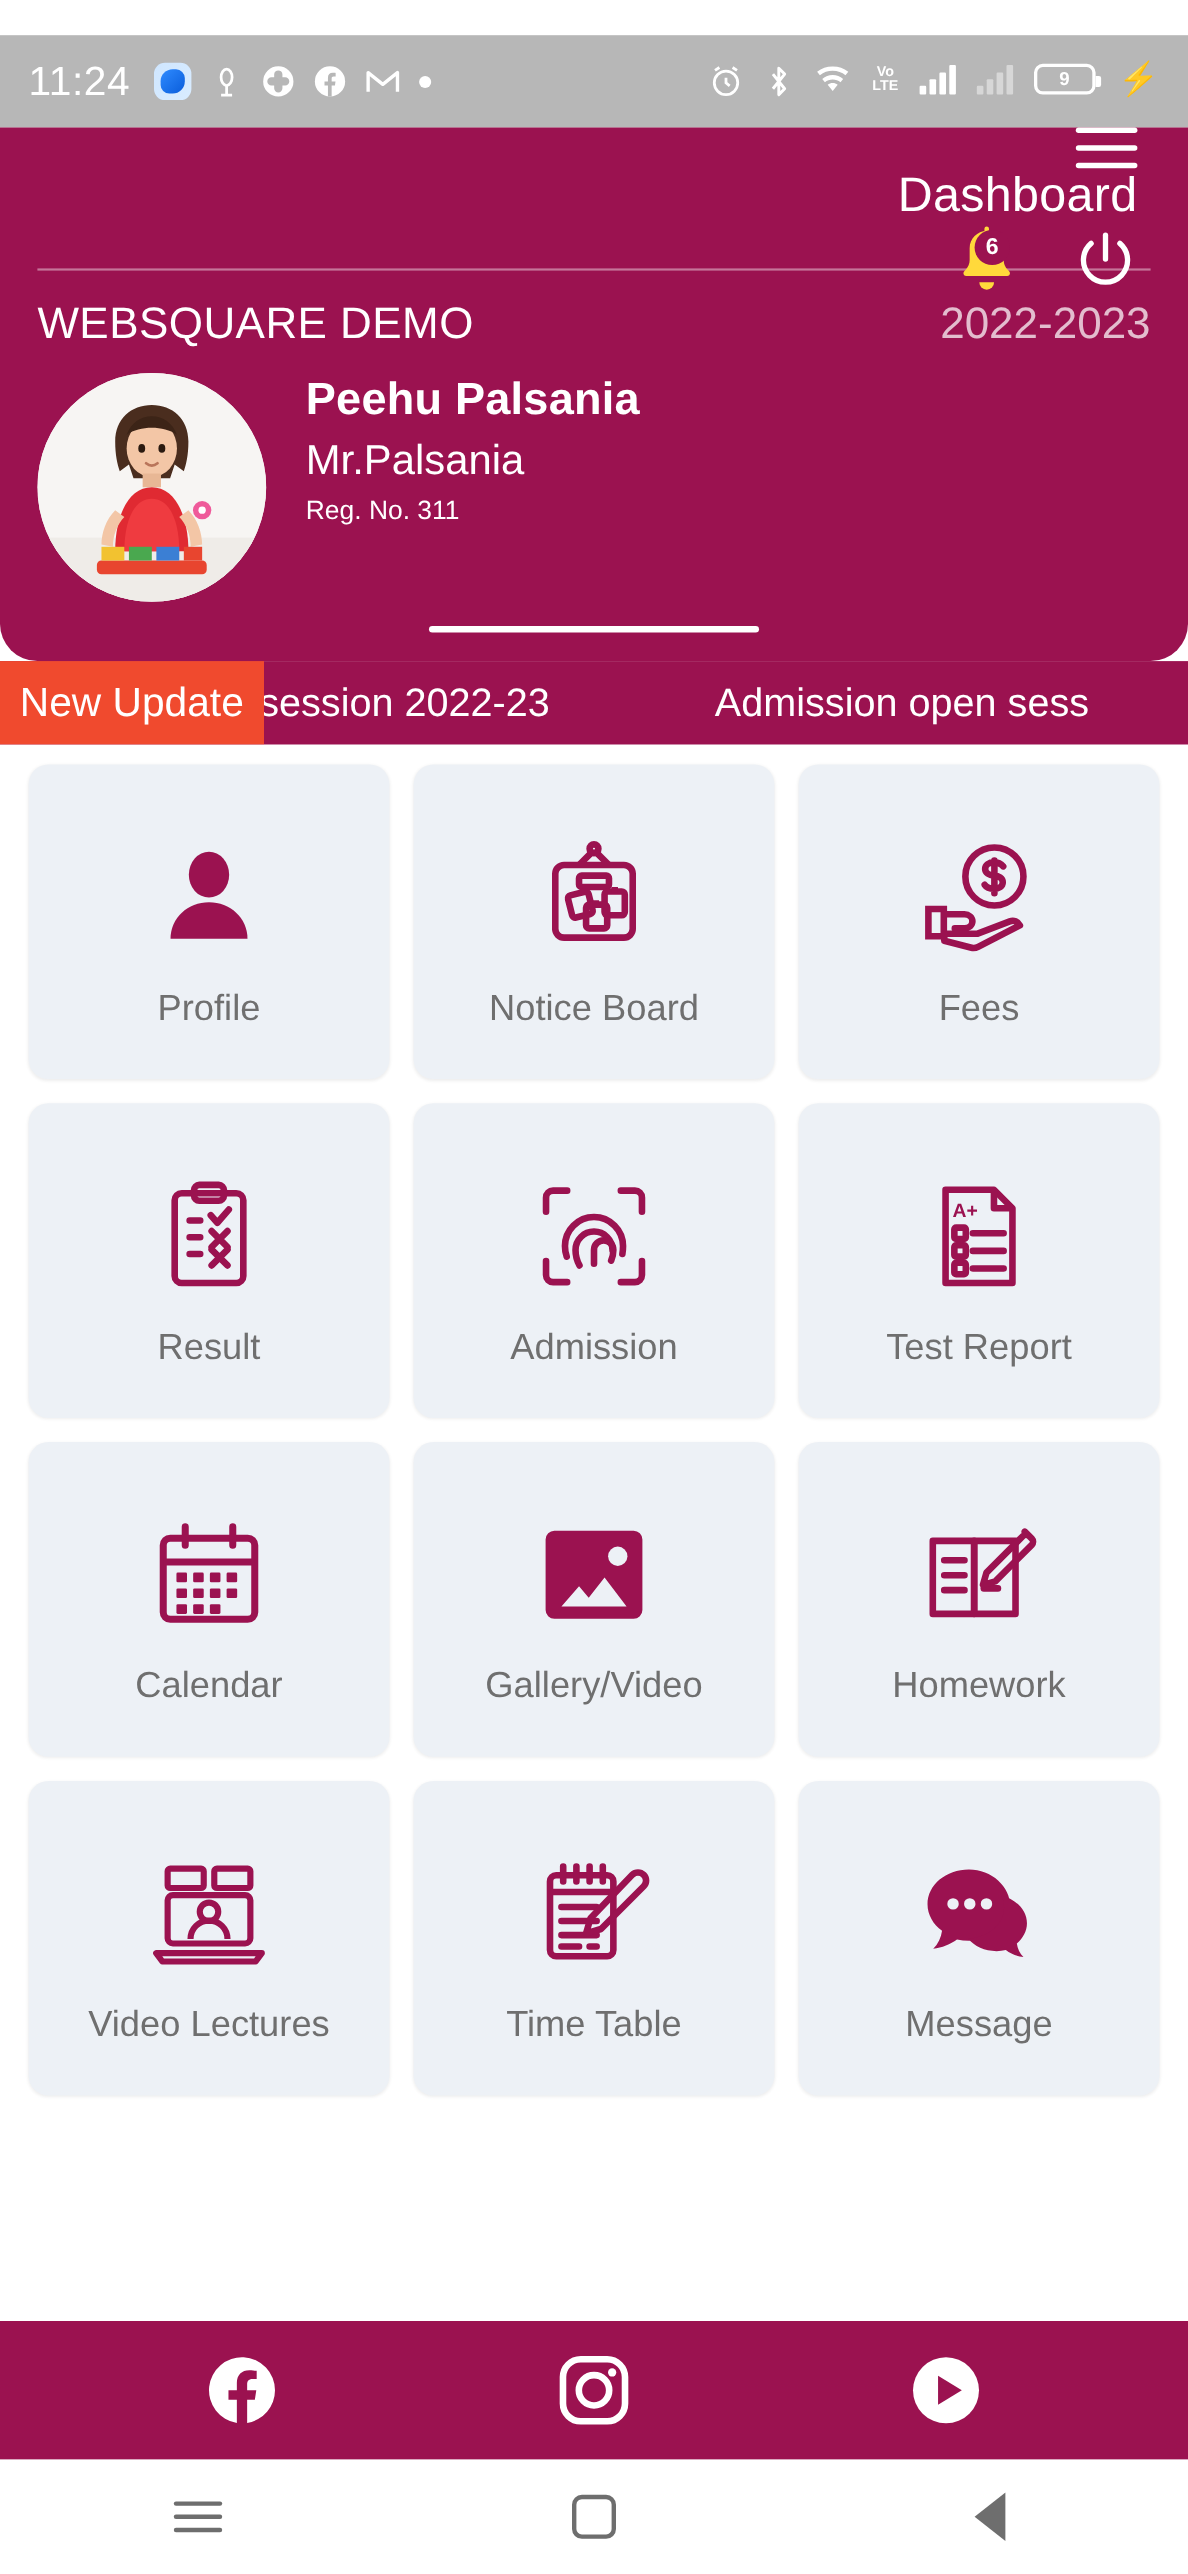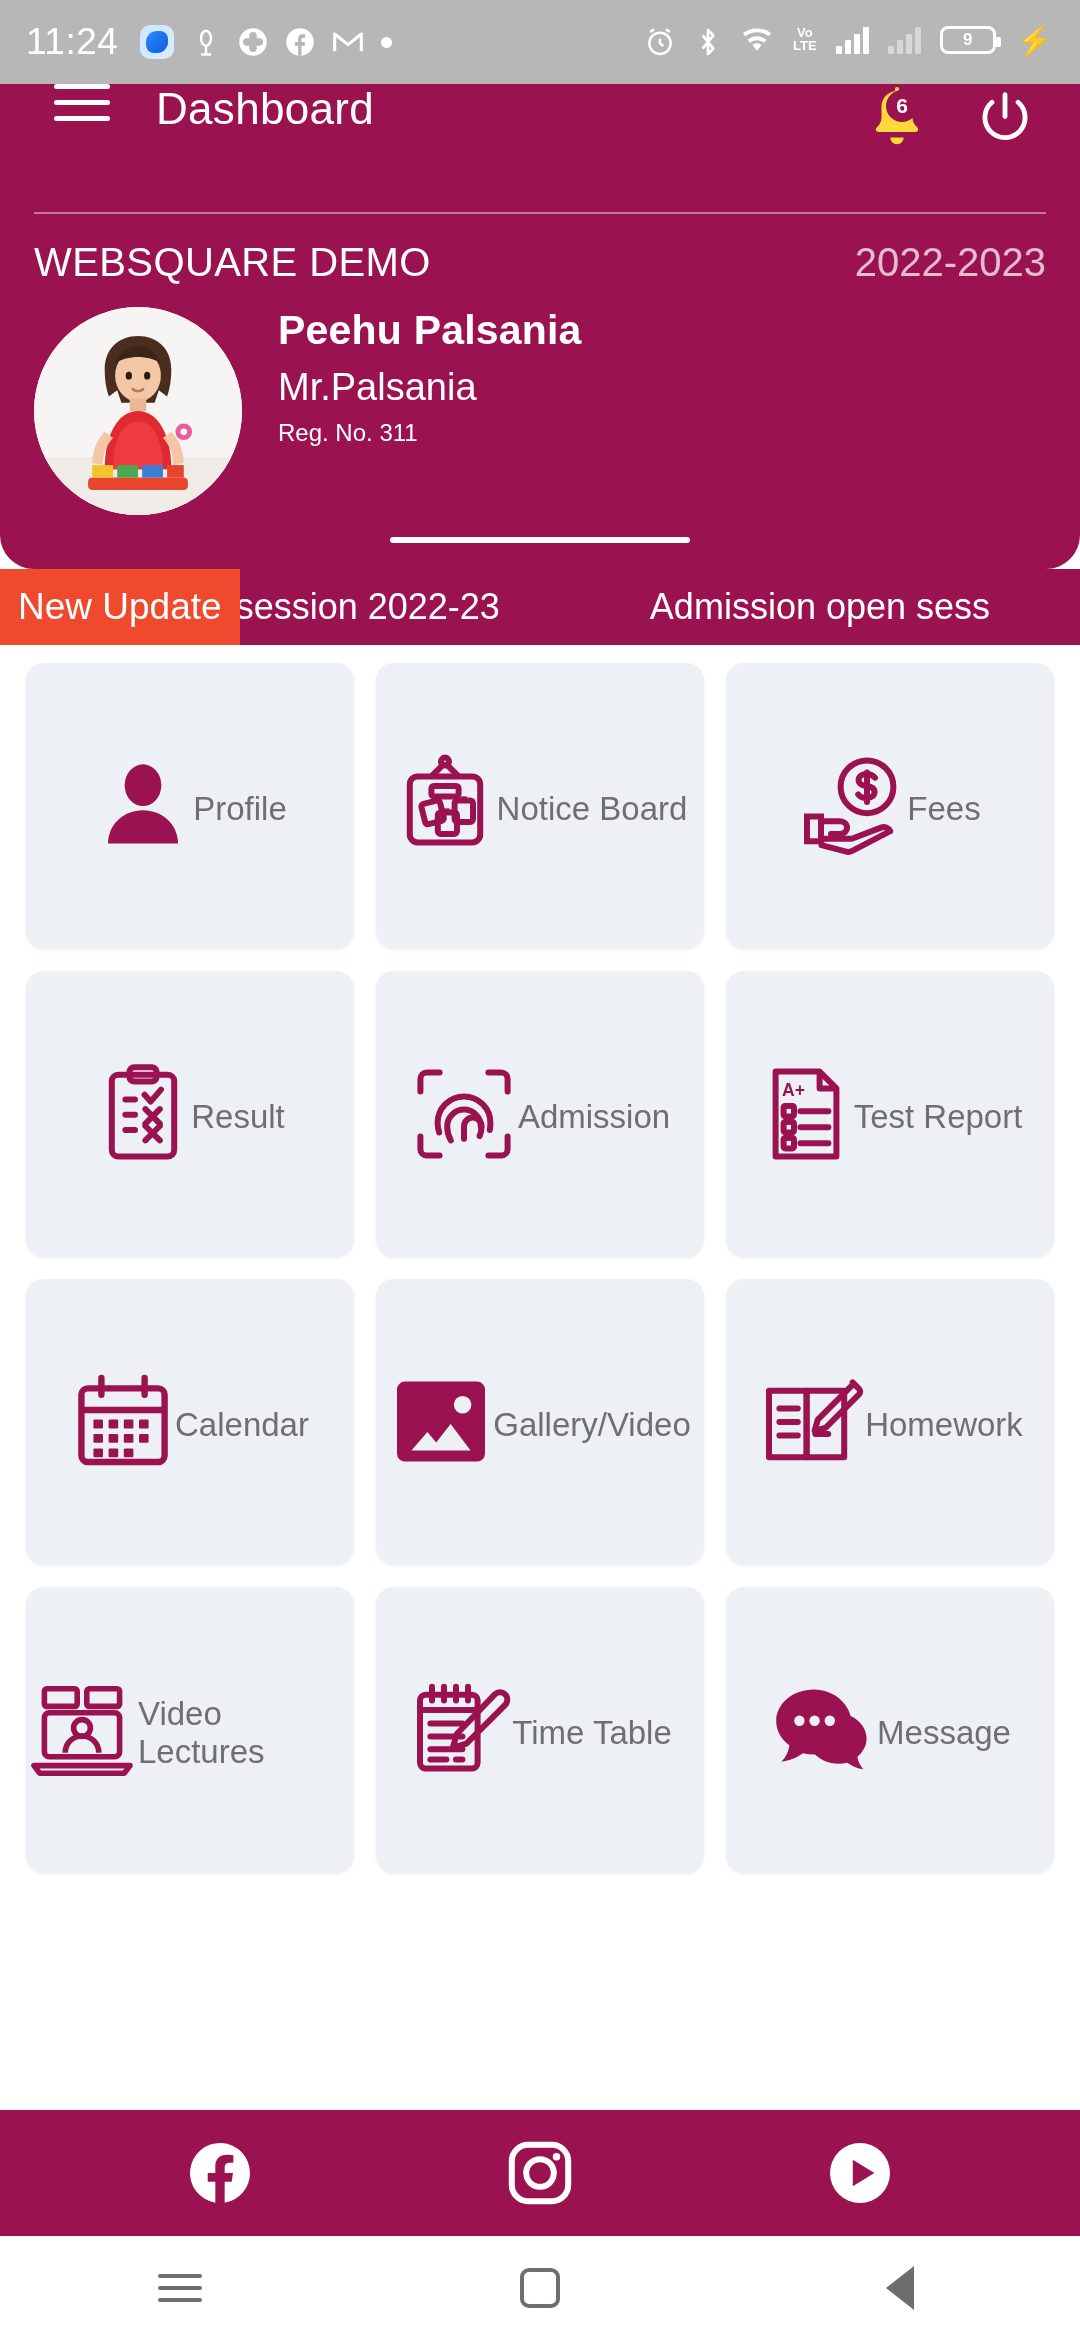--- a/index.html
+++ b/index.html
@@ -7,21 +7,21 @@
     width: 1080px; height: 2340px;
     background: #ffffff;
     font-family: "Liberation Sans", sans-serif;
     overflow: hidden;
   }
   .screen { width: 1080px; height: 2340px; position: relative; display: flex; flex-direction: column; }
 
   
   .statusbar {
     height: 84px; background: #b7b7b7; color: #ffffff;
-    display: flex; align-items: center; padding: 0 26px; flex: 0 0 84px;
+    display: flex; align-items: center; padding: 0 26px; flex: 0 0 84px; margin-top: 32px;
   }
   .sb-time { font-size: 37px; letter-spacing: 0.5px; font-weight: 400; }
   .sb-left-icons { display: flex; align-items: center; gap: 17px; margin-left: 22px; }
   .sb-spacer { flex: 1; }
   .sb-right-icons { display: flex; align-items: flex-start; gap: 19px; }
   .sb-ic { display: inline-flex; align-items: center; justify-content: center; }
   .blue-chip {
     width: 34px; height: 34px; border-radius: 10px;
     background: linear-gradient(135deg,#cfe6ff 0%,#d9ecff 100%);
     display: inline-flex; align-items: center; justify-content: center;
@@ -41,21 +41,21 @@
   .batt-num { font-size: 17px; font-weight: 700; color: #fff; }
   .bolt { font-size: 30px; line-height: 1; margin-left: 2px; }
 
   
   .headercard {
     background: #9B1250;
     border-bottom-left-radius: 34px; border-bottom-right-radius: 34px;
     padding: 0 0 26px 0; flex: 0 0 auto; color: #fff;
     position: relative;
   }
-  .appbar { height: 118px; display: flex; align-items: flex-start; padding: 0 46px 0 54px; }
+  .appbar { height: 118px; display: flex; align-items: flex-end; padding: 0 46px 0 54px; flex-direction: column; }
   .hamburger { width: 56px; display: flex; flex-direction: column; gap: 11px; cursor: pointer; }
   .hamburger span { display: block; height: 5px; background: #fff; border-radius: 3px; }
   .appbar-title { font-size: 44px; font-weight: 400; margin-left: 46px; letter-spacing: .3px; }
   .appbar-right { margin-left: auto; display: flex; align-items: center; gap: 48px; }
   .bell-wrap { position: relative; width: 62px; height: 70px; }
   .badge {
     position: absolute; top: 6px; left: 20px; min-width: 32px; height: 32px;
     border-radius: 16px; background: #9B1250; color: #fff; font-size: 21px; font-weight: 700;
     display: flex; align-items: center; justify-content: center; z-index: 3; padding: 0 6px;
   }
@@ -93,21 +93,21 @@
   }
 
   
   .grid-area { flex: 1 1 auto; background: #ffffff; padding: 18px 26px 0 26px; overflow: hidden; }
   .grid {
     display: grid; grid-template-columns: repeat(3, 1fr);
     gap: 22px 22px;
   }
   .tile {
     background: #EDF1F6; border-radius: 18px; height: 286px;
-    display: flex; flex-direction: row; align-items: center; justify-content: center;
+    display: flex; flex-direction: column; align-items: center; justify-content: center;
     box-shadow: 0 1px 3px rgba(0,0,0,.07);
     cursor: pointer;
   }
   .tile-icon { height: 150px; display: flex; align-items: center; justify-content: center; }
   .tile-icon svg { display: block; }
   .tile-label { font-size: 33px; color: #6f6f6f; margin-top: 6px; font-weight: 400; }
 
   
   .socialbar {
     background: #9B1250; height: 126px; flex: 0 0 126px;

